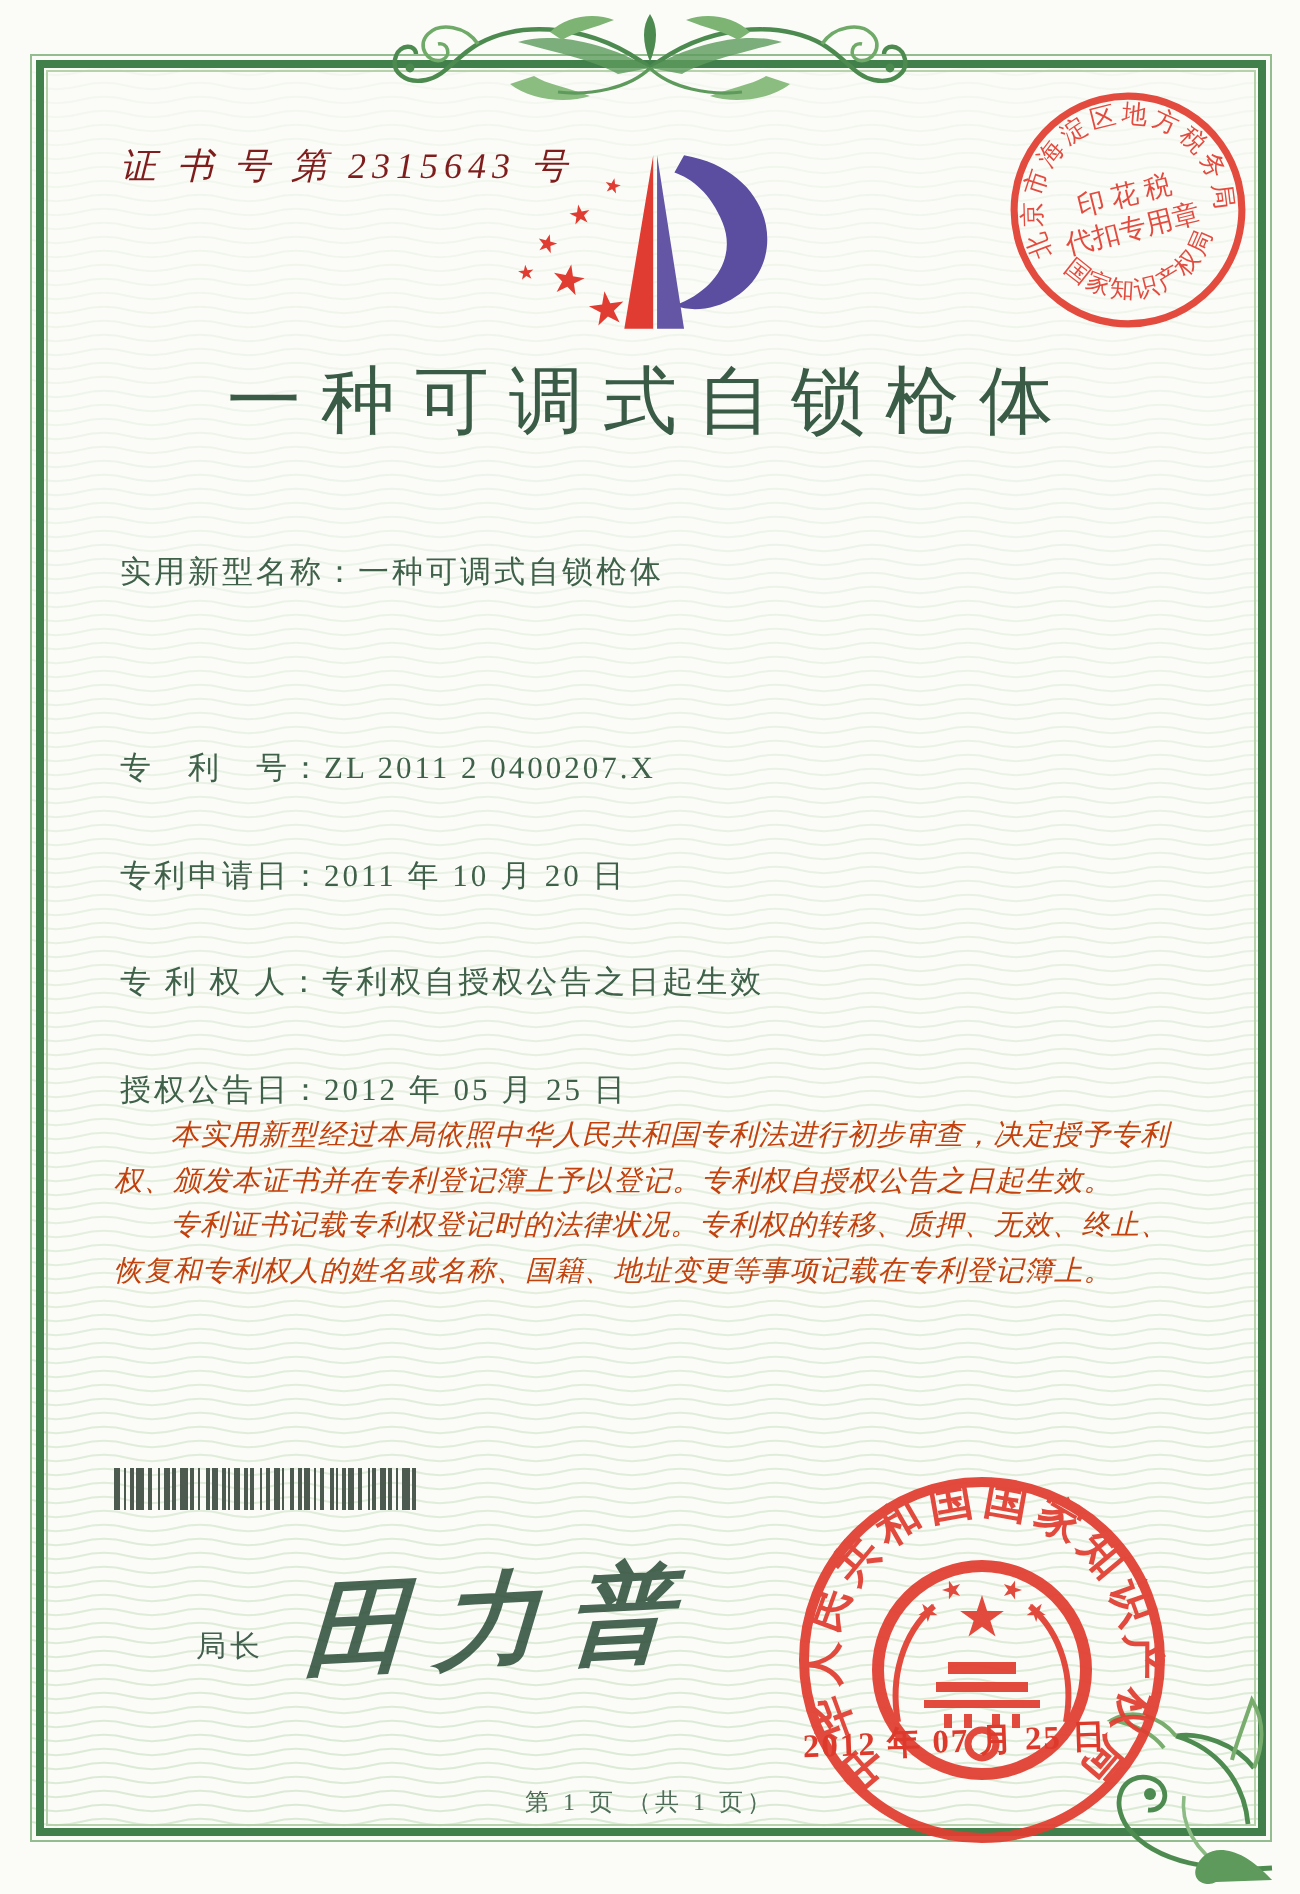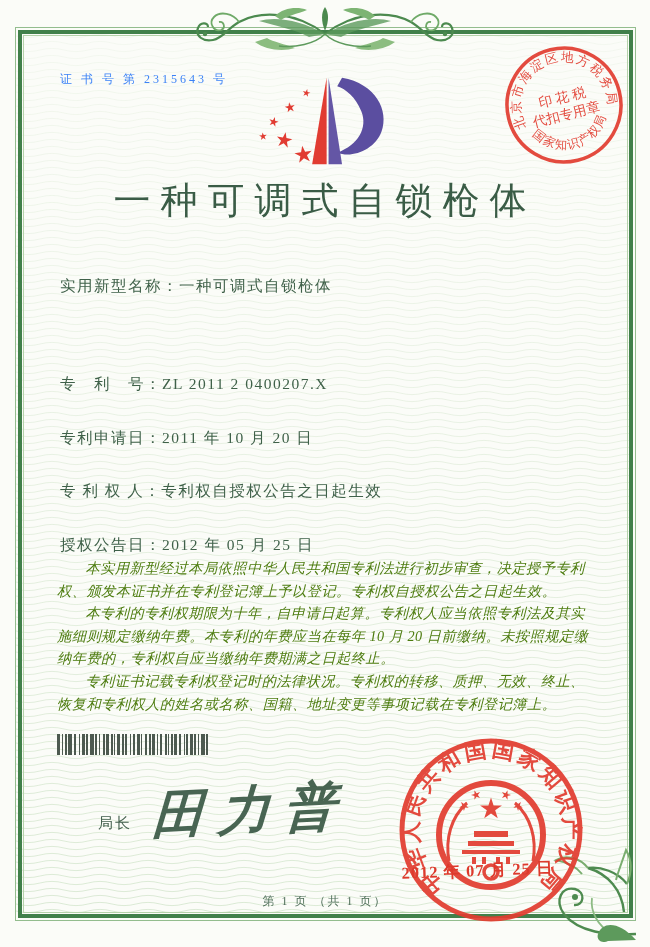--- a/index.html
+++ b/index.html
@@ -12,31 +12,31 @@
   .frame-a{position:absolute; left:15px; top:27px; right:14px; bottom:26px;
     border:1px solid #93bd8e; z-index:1;}
   .frame-b{position:absolute; inset:2px; border:4px solid #41804a;}
   .frame-c{position:absolute; inset:1px; border:1px solid #b5d2aa;}
   
   .waves{position:absolute; left:16px; top:28px; z-index:0;}
   
   .top-flourish{position:absolute; left:175px; top:4px; z-index:2;}
   .corner-flourish{position:absolute; left:528px; top:842px; z-index:2;}
   
-  .cert-no{position:absolute; left:60px; top:71px; font-size:12px; letter-spacing:3px;
-    color:#3b82f6; z-index:3;}
+  .cert-no{position:absolute; left:60px; top:71px; font-size:18px; letter-spacing:3px;
+    color:#7f1d1d; z-index:3;font-style:italic;}
   .logo{position:absolute; left:252px; top:68px; z-index:3;}
   .title{position:absolute; left:0; top:176px; width:100%; text-align:center;
     font-size:37px; letter-spacing:10px; color:#3a5c46; font-weight:500; z-index:3;}
   .field{position:absolute; left:60px; font-size:15.5px; color:#3f6149;
     letter-spacing:1.5px; z-index:3; white-space:nowrap;}
   .f-name{top:276px;} .f-inventor{top:321px;} .f-patno{top:374px;}
   .f-filing{top:428px;} .f-patentee{top:481px;} .f-grant{top:535px;}
   .legal{position:absolute; left:57px; top:557px; width:541px; z-index:3;
-    font-size:14.2px; line-height:22.6px; color:#4d7c0f; font-style:italic;
+    font-size:14.2px; line-height:22.6px; color:#c2410c; font-style:italic;
     letter-spacing:0.5px;}
   .legal p{margin:0; text-indent:2em;}
   
   .barcode{position:absolute; left:57px; top:734px; width:216px; height:21px;
     display:flex; align-items:stretch; overflow:hidden; z-index:3;}
   .barcode .bar{background:#4d5a50;} .barcode .gap{background:transparent;}
   
   .sig-title{position:absolute; left:98px; top:814px; font-size:15px; color:#44604e;
     letter-spacing:2px; z-index:3;}
   .sig-name{position:absolute; left:152px; top:776px; font-size:52px; color:#31513d;
@@ -256,21 +256,20 @@
   <div class="title">一种可调式自锁枪体</div>
 
   <div class="field f-name">实用新型名称：一种可调式自锁枪体</div>
   <div class="field f-patno">专　利　号：ZL 2011 2 0400207.X</div>
   <div class="field f-filing">专利申请日：2011 年 10 月 20 日</div>
   <div class="field f-patentee">专 利 权 人：专利权自授权公告之日起生效</div>
   <div class="field f-grant">授权公告日：2012 年 05 月 25 日</div>
 
   <div class="legal">
     <p>本实用新型经过本局依照中华人民共和国专利法进行初步审查，决定授予专利权、颁发本证书并在专利登记簿上予以登记。专利权自授权公告之日起生效。</p>
-    <p>本专利的专利权期限为十年，自申请日起算。专利权人应当依照专利法及其实施细则规定缴纳年费。本专利的年费应当在每年 10 月 20 日前缴纳。未按照规定缴纳年费的，专利权自应当缴纳年费期满之日起终止。</p>
     <p>专利证书记载专利权登记时的法律状况。专利权的转移、质押、无效、终止、恢复和专利权人的姓名或名称、国籍、地址变更等事项记载在专利登记簿上。</p>
   </div>
 
   <div class="barcode">
       <div class="bar" style="width: 3px; flex: 0 0 auto;"></div>
       <div class="gap" style="width: 2px; flex: 0 0 auto;"></div>
       <div class="bar" style="width: 1px; flex: 0 0 auto;"></div>
       <div class="gap" style="width: 2px; flex: 0 0 auto;"></div>
       <div class="bar" style="width: 2px; flex: 0 0 auto;"></div>
       <div class="gap" style="width: 1px; flex: 0 0 auto;"></div>

